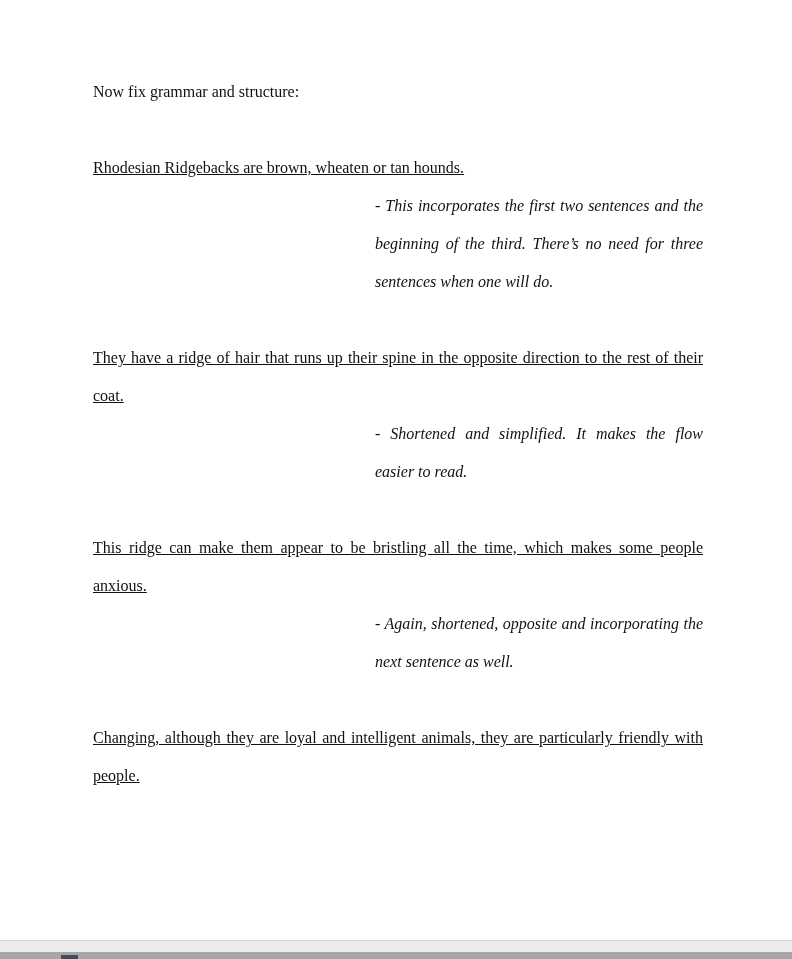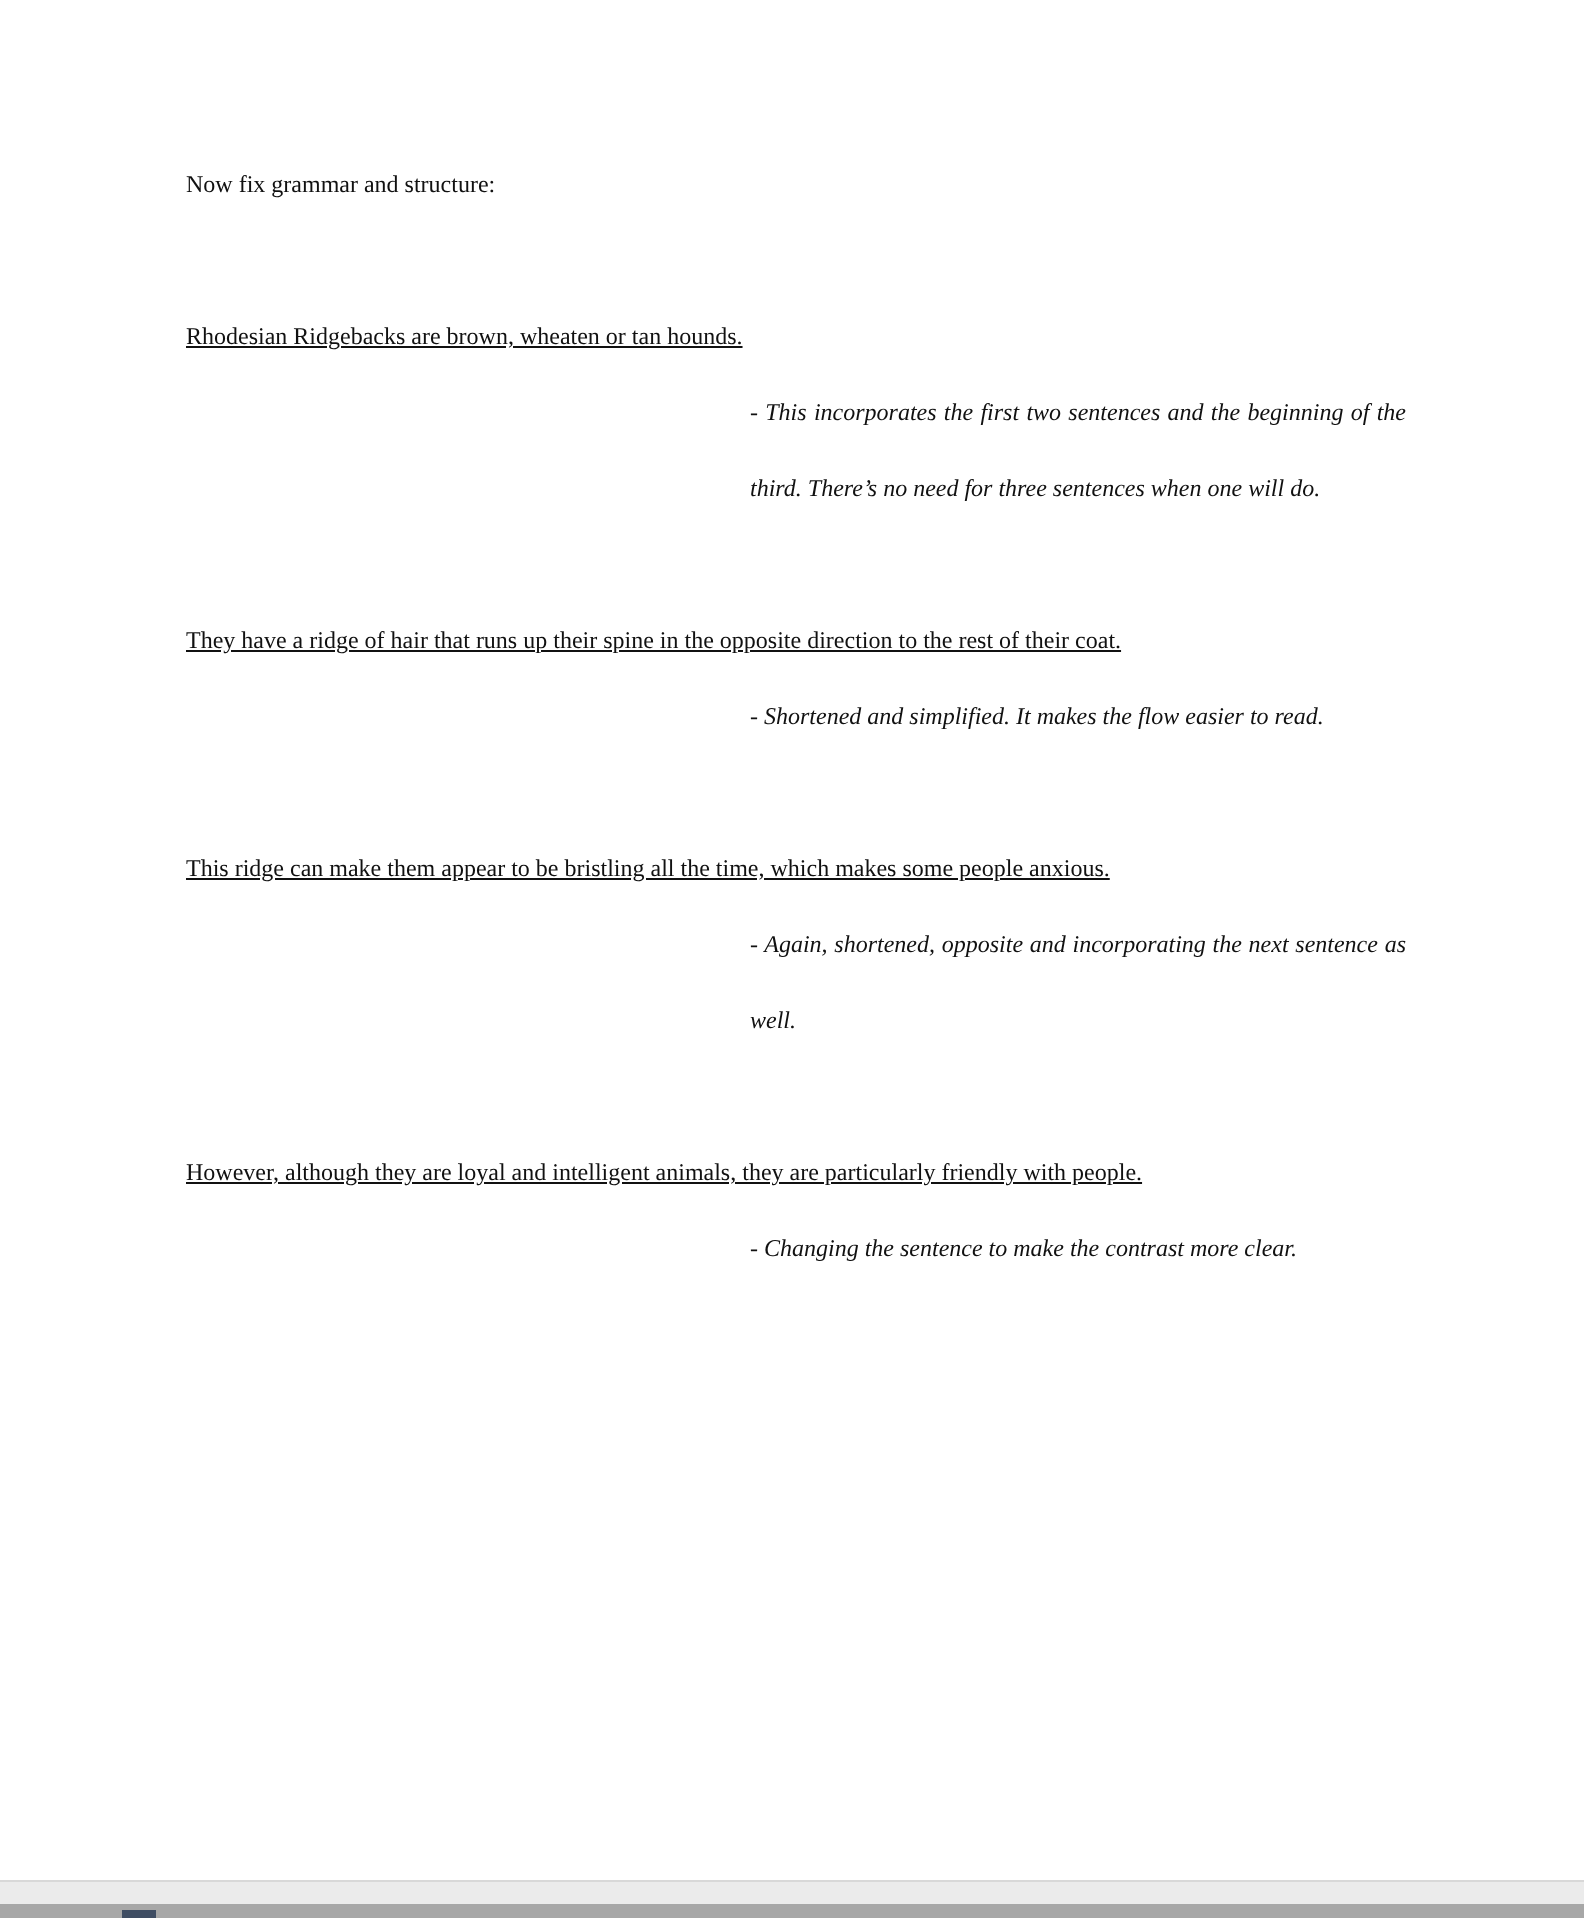--- a/index.html
+++ b/index.html
@@ -13,21 +13,21 @@
     overflow: hidden;
     background: #ffffff;
     font-family: "Liberation Serif", "DejaVu Serif", serif;
     color: #111111;
   }
   .doc {
     position: absolute;
     left: 93px;
     top: 73px;
     width: 610px;
-    font-size: 12px;
+    font-size: 16px;
     line-height: 38px;
   }
   .doc p {
     margin: 0;
     text-align: justify;
   }
   .doc p.gap {
     margin-top: 38px;
     text-decoration: underline;
   }
@@ -67,20 +67,19 @@
 
 <div class="screen">
   <main class="doc">
     <p class="body">Now fix grammar and structure:</p>
     <p class="body gap">Rhodesian Ridgebacks are brown, wheaten or tan hounds.</p>
     <p class="comment">- This incorporates the first two sentences and the beginning of the third. There’s no need for three sentences when one will do.</p>
     <p class="body gap">They have a ridge of hair that runs up their spine in the opposite direction to the rest of their coat.</p>
     <p class="comment">- Shortened and simplified. It makes the flow easier to read.</p>
     <p class="body gap">This ridge can make them appear to be bristling all the time, which makes some people anxious.</p>
     <p class="comment">- Again, shortened, opposite and incorporating the next sentence as well.</p>
-    <p class="body gap">However, although they are loyal and intelligent animals, they are particularly friendly with people.</p>
-    <p class="comment">- Changing the sentence to make the contrast more clear.</p>
+    <p class="body gap">Changing, although they are loyal and intelligent animals, they are particularly friendly with people.</p>
   </main>
 
   <div class="bar-light"></div>
   <div class="bar-dark"></div>
   <div class="dock-sliver"></div>
 </div>
 
 </body></html>

